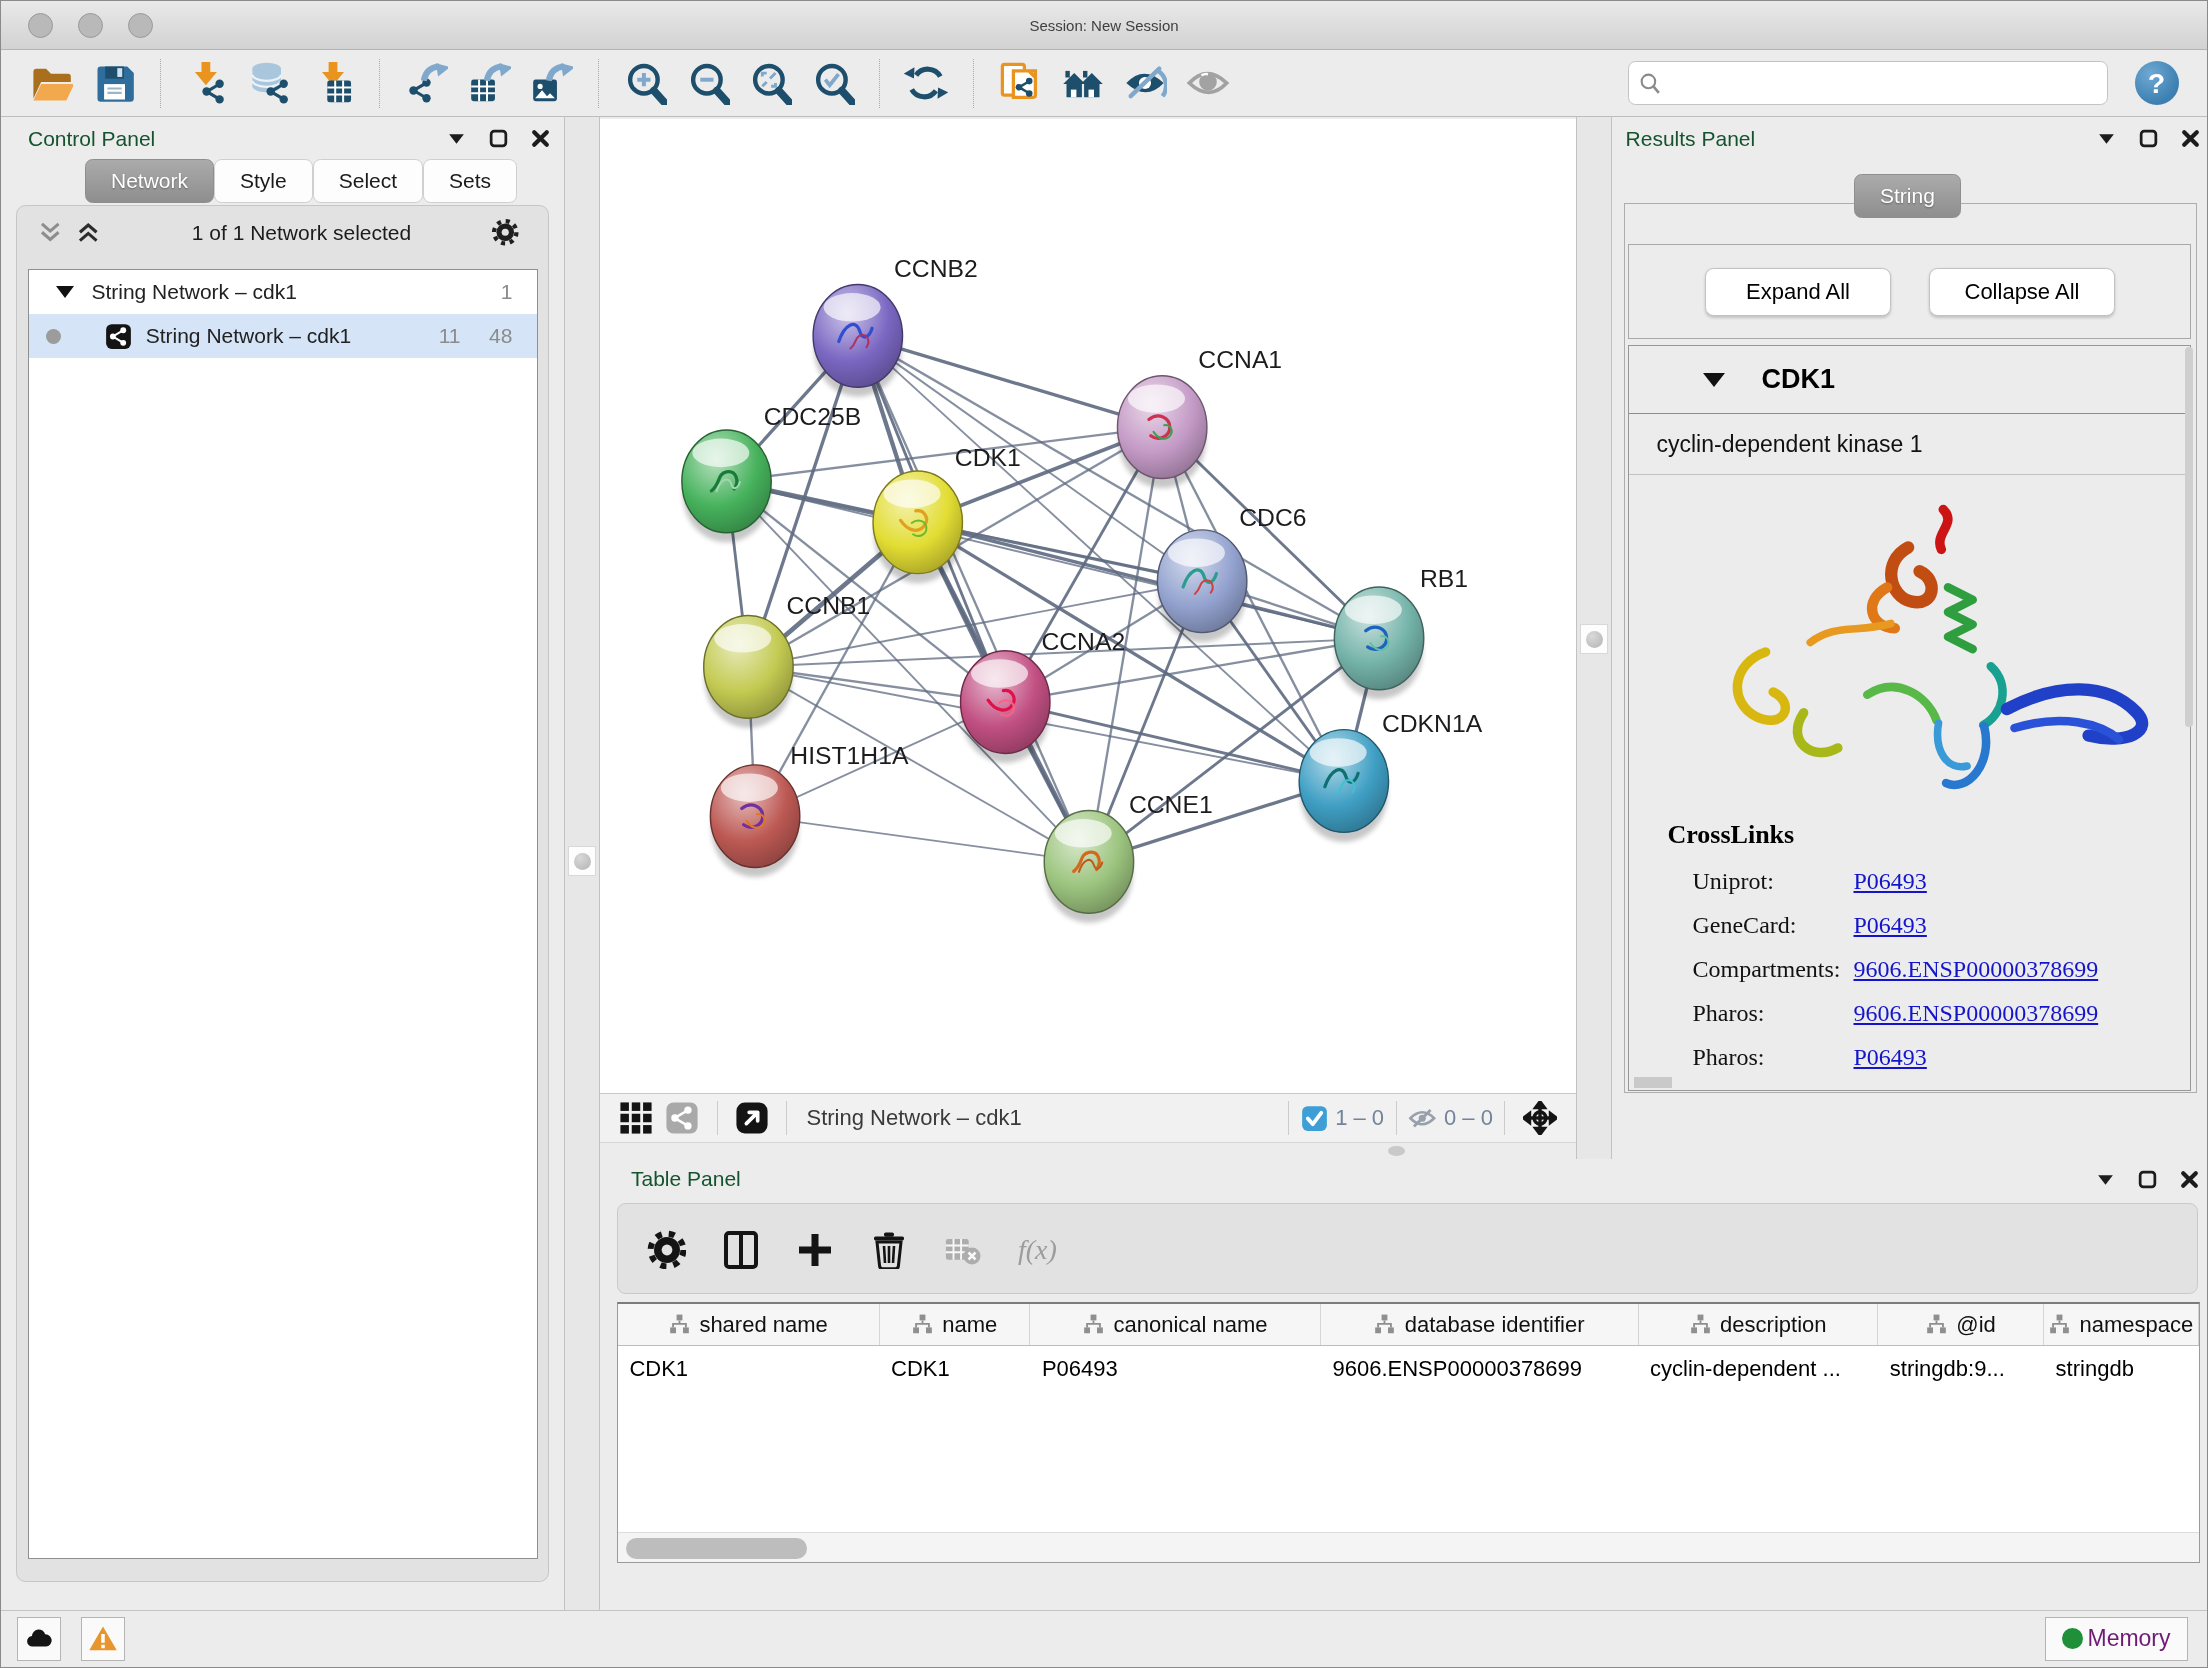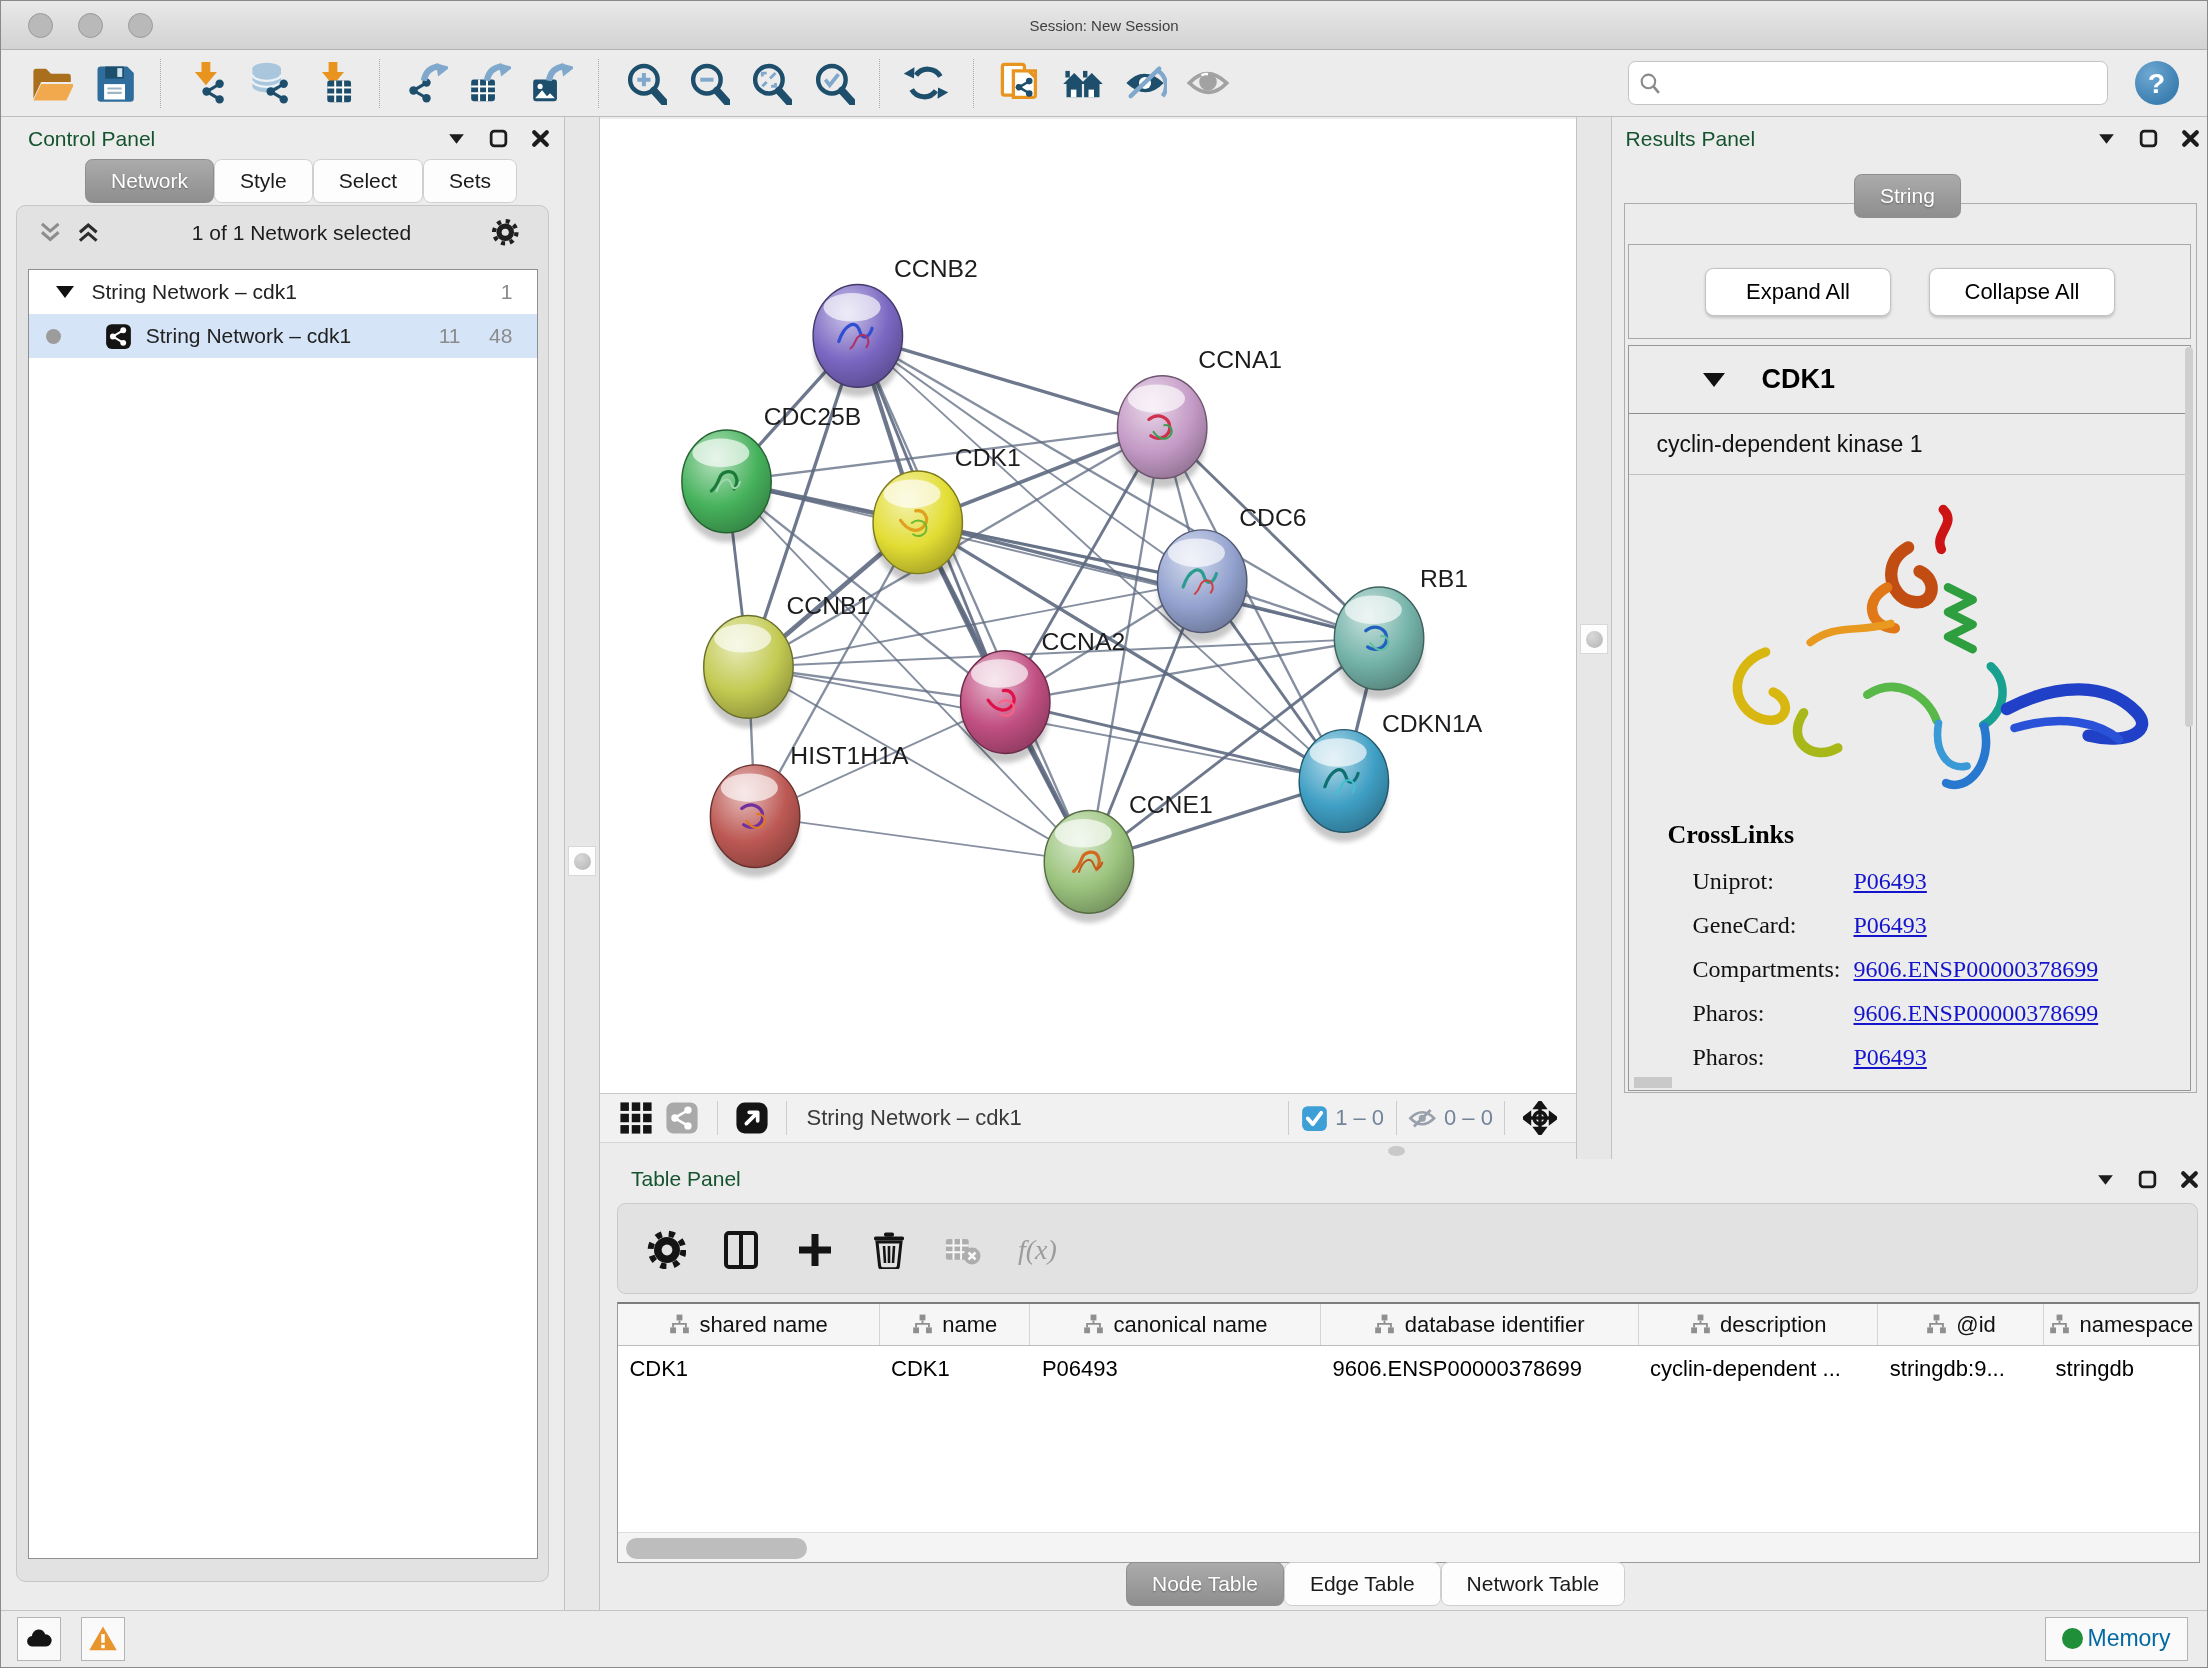--- a/index.html
+++ b/index.html
@@ -124,21 +124,21 @@
   .tp-thumb{position:absolute;left:7.6px;top:4.8px;width:181px;height:21px;background:#bdbdbd;border-radius:10.5px;}
   .tp-tabs{position:absolute;left:526px;top:403px;display:flex;}
   
   .statusbar{position:absolute;left:0;top:1609px;width:100%;height:59px;background:#ececec;
     border-top:1px solid #c3c3c3;}
   .sbtn{position:absolute;top:5.7px;width:44px;height:44px;background:#fafafa;border:1.9px solid #b4b4b4;
     display:flex;align-items:center;justify-content:center;cursor:pointer;padding:0;}
   .sbtn svg{width:30px;height:30px;}
   .membtn{position:absolute;right:19px;top:5.7px;width:143px;height:44px;background:#fafafa;
     border:1.9px solid #b4b4b4;display:flex;align-items:center;justify-content:center;gap:4px;
-    font-size:23px;color:#0369a1;cursor:pointer;}
+    font-size:23px;color:#701a75;cursor:pointer;}
   .memdot{width:21px;height:21px;border-radius:50%;background:#1f8f3a;}
   .net-label{font-size:26px;fill:#1c1c1c;font-family:"Liberation Sans","DejaVu Sans",sans-serif;}
 </style>
 </head>
 <body>
 
 <div class="window">
 
   <div class="titlebar">
     <div class="traffic">
@@ -916,25 +916,20 @@
             <div class="tp-cell" style="width: 318px;">9606.ENSP00000378699</div>
             <div class="tp-cell" style="width: 240px;">cyclin-dependent ...</div>
             <div class="tp-cell" style="width: 166px;">stringdb:9...</div>
             <div class="tp-cell" style="width: 155px;">stringdb</div>
           </div>
         </div>
       <div class="tp-scroll">
         <span class="tp-thumb"></span>
       </div>
     </div>
-    <div class="tp-tabs" id="tp-tabs">
-        <div class="tab active">Node Table</div>
-        <div class="tab">Edge Table</div>
-        <div class="tab">Network Table</div>
-      </div>
   </div>
 
   <div class="statusbar">
     <button class="sbtn" style="left:16px;">
       <svg viewBox="0 0 24 24">
           <path d="M7 18 a4.2 4.2 0 0 1-.6-8.4 A5.4 5.4 0 0 1 17 8.3 a3.9 3.9 0 0 1 .6 9.7 z" fill="#141414"></path>
         </svg>
     </button>
     <button class="sbtn" style="left:80px;">
       <svg viewBox="0 0 24 24">

